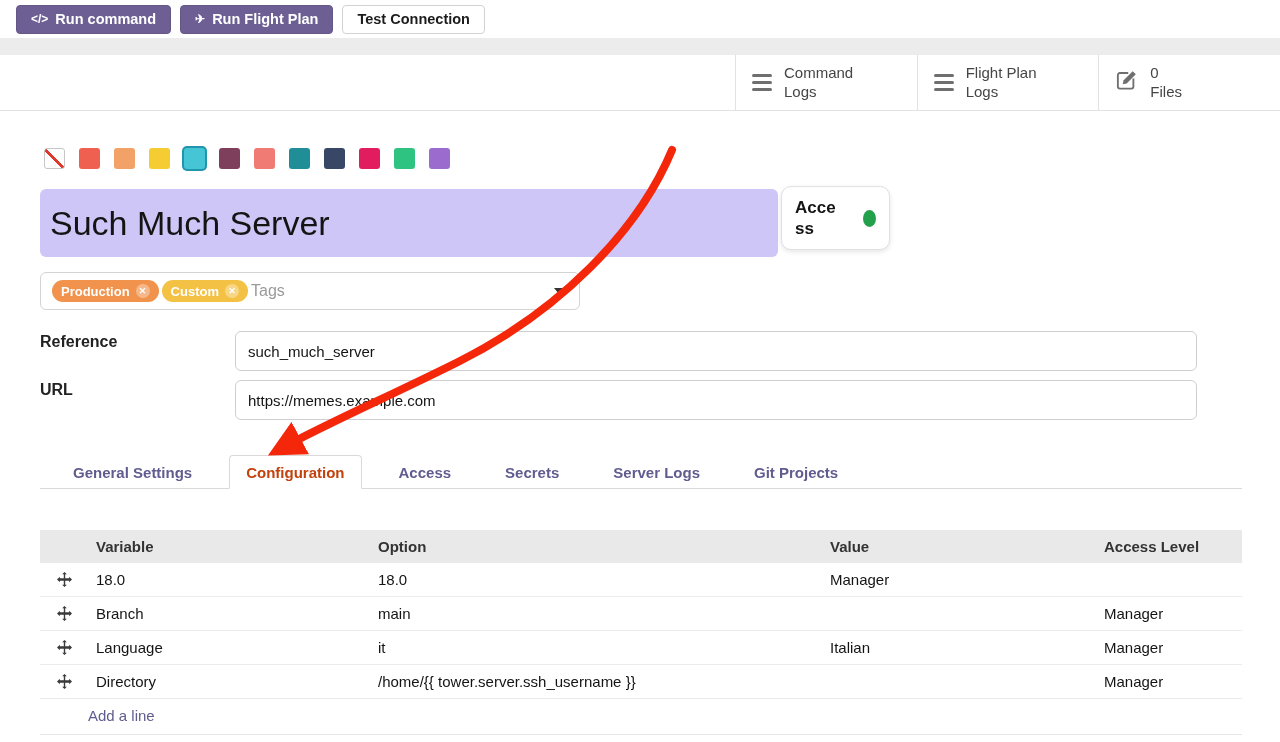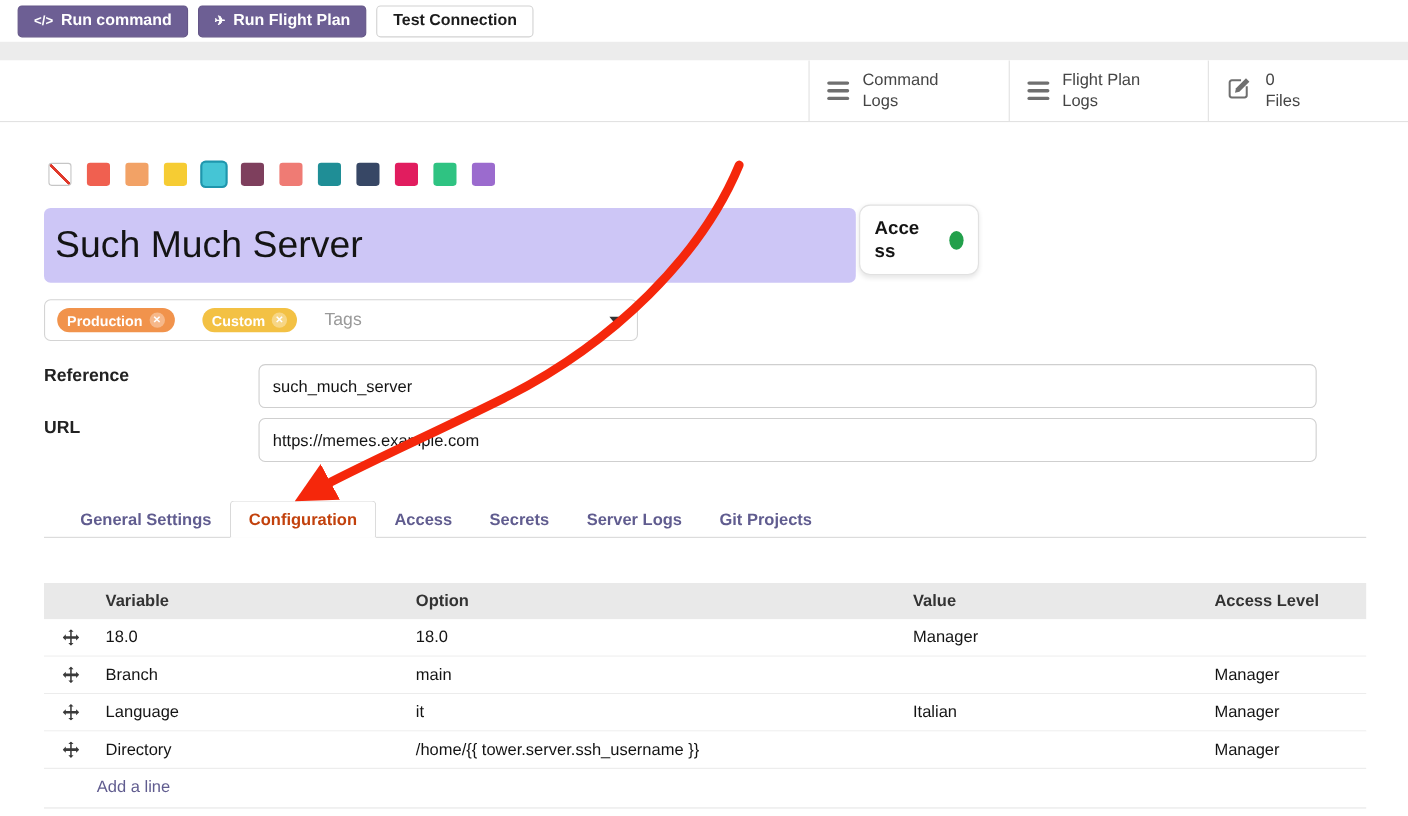--- a/index.html
+++ b/index.html
@@ -30,32 +30,32 @@
   .swatch.none { background:#fff; border:1px solid #c6c6c6; background-image:linear-gradient(45deg, transparent 44%, #e0392b 44%, #e0392b 54%, transparent 54%); }
   .swatch.selected { box-shadow:0 0 0 2px #1f96ad; }
 
   
   .title-box { position:absolute; left:40px; top:189px; width:738px; height:68px; background:#cdc6f6; border-radius:6px; display:flex; align-items:center; padding-left:10px; font-size:34px; color:#141414; cursor:text; }
   .status-card { position:absolute; left:781px; top:186px; width:109px; height:64px; background:#fff; border:1px solid #e1e1e1; border-radius:10px; box-shadow:0 2px 5px rgba(0,0,0,.10); display:flex; align-items:center; padding:0 13px; cursor:pointer; }
   .status-text { font-weight:bold; font-size:17px; color:#141414; width:48px; line-height:1.25; word-break:break-all; }
   .status-dot { width:13px; height:17px; border-radius:50%; margin-left:auto; }
 
   
-  .tags-box { position:absolute; left:40px; top:272px; width:540px; height:38px; border:1px solid #d4d4d4; border-radius:6px; display:flex; align-items:center; padding:0 11px; gap:25px; background:#fff; cursor:text; }
+  .tags-box { position:absolute; left:40px; top:272px; width:540px; height:38px; border:1px solid #d4d4d4; border-radius:6px; display:flex; align-items:center; padding:0 11px; gap:3px; background:#fff; cursor:text; }
   .tag-pill { color:#fff; font-weight:bold; font-size:13px; height:22px; padding:0 9px; border-radius:11px; display:inline-flex; align-items:center; gap:6px; }
   .tag-x { width:14px; height:14px; border-radius:50%; background:rgba(255,255,255,.35); color:#fff; font-size:9px; line-height:14px; text-align:center; cursor:pointer; }
   .tags-ph { color:#9a9a9a; font-size:16px; }
   .caret-down { margin-left:auto; margin-right:4px; width:0; height:0; border-left:5px solid transparent; border-right:5px solid transparent; border-top:6px solid #333; cursor:pointer; }
 
   
   .f-label { position:absolute; left:40px; font-size:16px; font-weight:bold; color:#222; }
   .f-input { position:absolute; left:235px; width:962px; height:40px; border:1px solid #cfcfcf; border-radius:6px; font-size:15px; color:#141414; padding:0 12px; font-family:"Liberation Sans",sans-serif; background:#fff; outline:none; }
 
   
-  .tabs { position:absolute; left:40px; top:455px; width:1202px; height:34px; display:flex; align-items:stretch; border-bottom:1px solid #d9d9d9; padding-left:16px; }
+  .tabs { position:absolute; left:40px; top:455px; width:1202px; height:34px; display:flex; align-items:stretch; border-bottom:1px solid #d9d9d9; padding-left:16px;gap:20px; }
   .tab { display:flex; align-items:center; padding:0 16px; font-size:15px; font-weight:bold; color:#605c8f; cursor:pointer; border:1px solid transparent; margin-bottom:-1px; }
   .tab.active { background:#fff; color:#c2410c; border-color:#d9d9d9; border-bottom-color:#fff; border-radius:4px 4px 0 0; }
 
   
   .cfg-table { position:absolute; left:40px; top:530px; width:1202px; }
   .t-row { display:grid; grid-template-columns:48px 282px 452px 274px 146px; align-items:center; }
   .t-head { background:#e9e9e9; height:33px; font-weight:bold; font-size:15px; color:#333; }
   .t-body-row { height:34px; border-bottom:1px solid #ececec; font-size:15px; color:#141414; background:#fff; }
   .t-cell { padding-left:8px; overflow:hidden; white-space:nowrap; }
   .t-handle { display:flex; justify-content:center; align-items:center; cursor:grab; }

